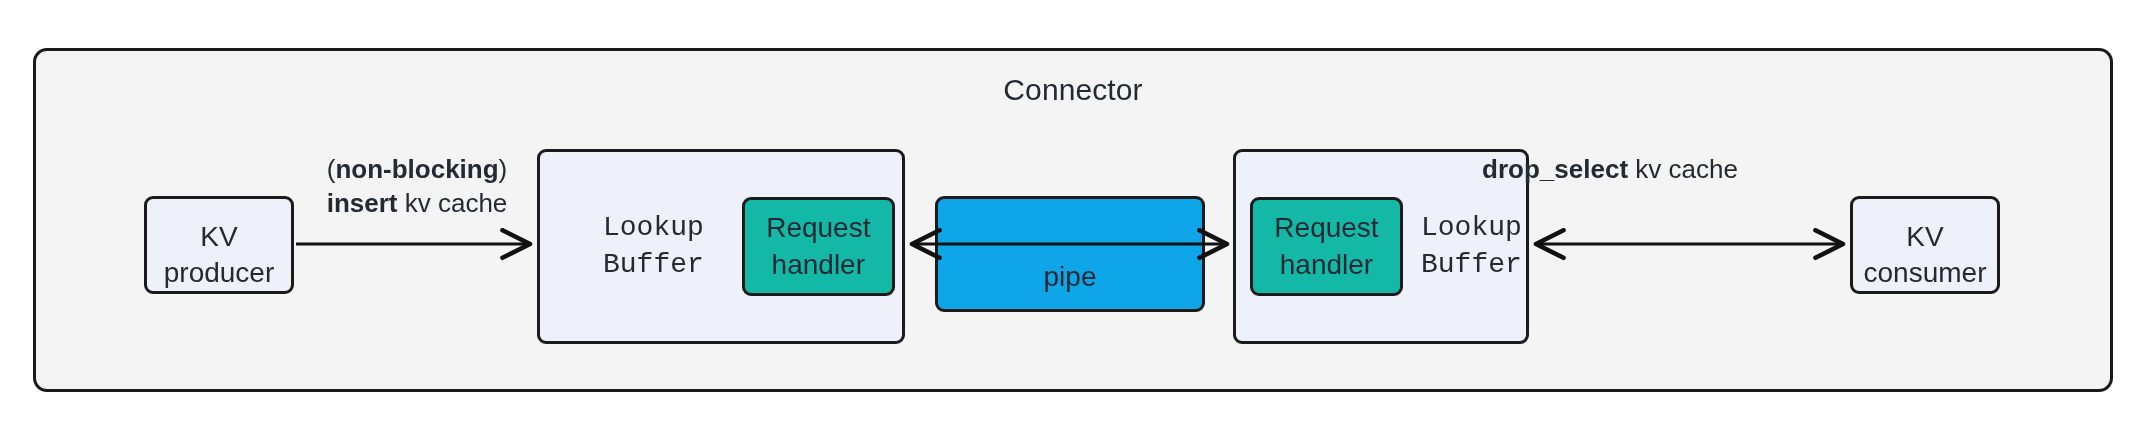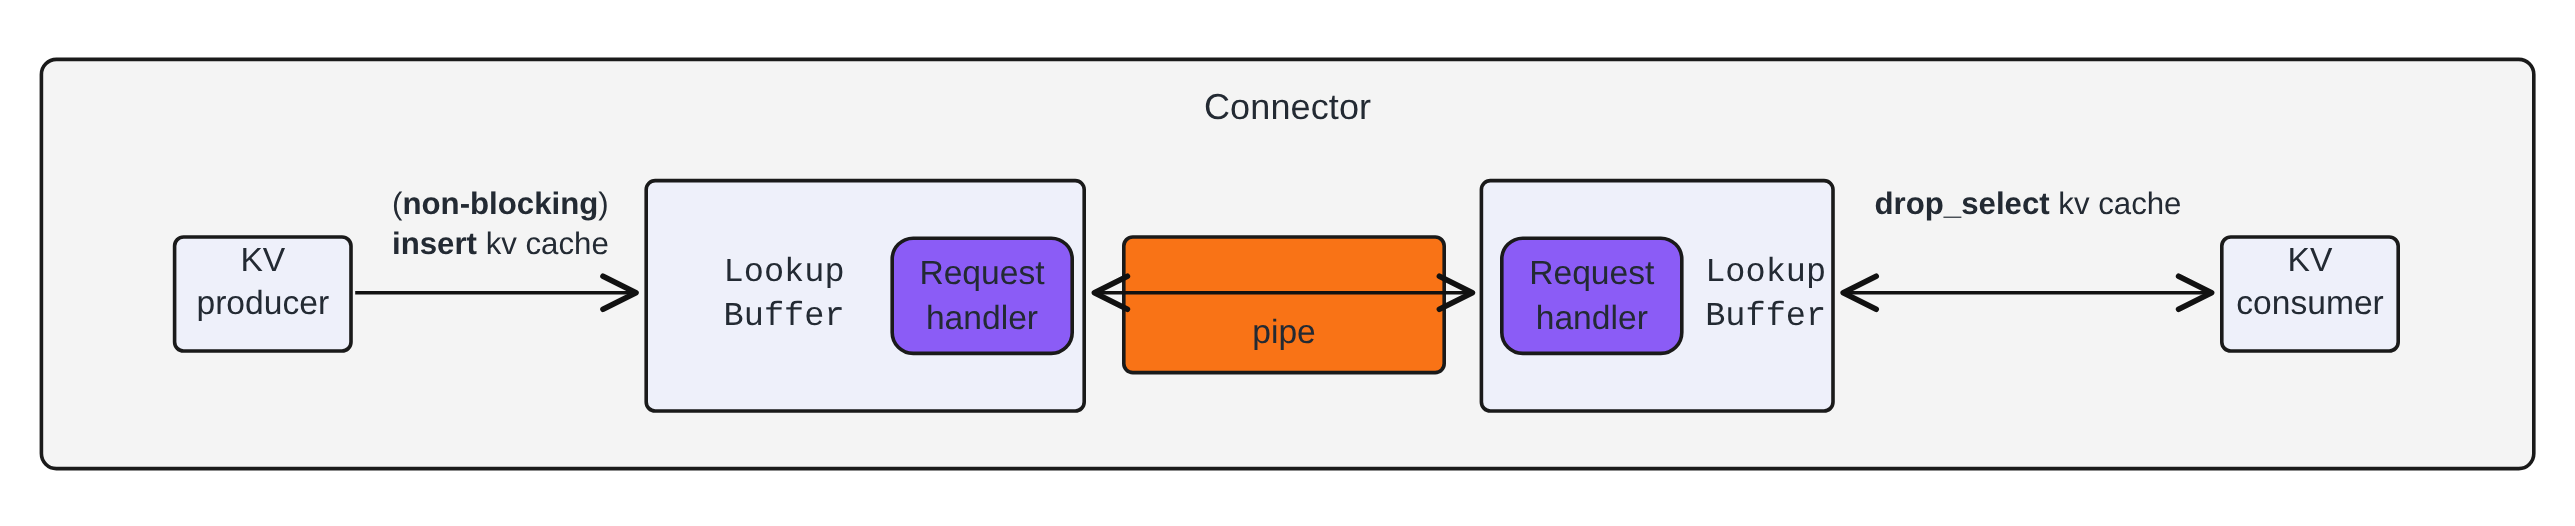--- a/index.html
+++ b/index.html
@@ -41,29 +41,29 @@
   }
   
   .node {
     position: absolute;
     box-sizing: border-box;
     border: 3px solid #1a1a1a;
     border-radius: 9px;
     display: flex;
     flex-direction: column;
     align-items: center;
-    justify-content: flex-start;
+    justify-content: flex-end;
     font-size: 28px;
     line-height: 1.28;
     color: #232a33;
     text-align: center;
     white-space: pre-line;
   }
   .node.lav { background: #eef0fa; }
-  .node.grn { background: #f97316; text-align: center; }
+  .node.grn { background: #0ea5e9; text-align: center; }
 
   .kv-producer {
     left: 144px; top: 196px;
     width: 150px; height: 98px;
   }
   .kv-consumer {
     left: 1850px; top: 196px;
     width: 150px; height: 98px;
   }
   .buffer-left {
@@ -88,22 +88,22 @@
     white-space: pre-line;
     pointer-events: none;
     font-family: Liberation Mono, monospace;
   }
   .buffer-left .buffer-label { margin-left: 63px; }
   .buffer-right .buffer-label { margin-left: 18px; order: 2; }
 
   .req-handler {
     box-sizing: border-box;
     border: 3px solid #1a1a1a;
-    border-radius: 19px;
-    background: #8b5cf6;
+    border-radius: 9px;
+    background: #14b8a6;
     width: 153px; height: 99px;
     display: flex; align-items: center; justify-content: center;
     font-size: 28px; line-height: 1.3; color: #232a33;
     text-align: center; white-space: pre-line;
   }
   .buffer-left .req-handler { margin-left: 38px; }
   .buffer-right .req-handler { margin-left: 14px; order: 1; }
 
   .pipe-box {
     left: 935px; top: 196px;
@@ -125,21 +125,21 @@
     font-size: 26px;
     line-height: 1.32;
     color: #232a33;
     text-align: center;
   }
   .edge-label b { font-weight: 700; }
   .label-insert {
     left: 294px; top: 152px; width: 246px;
   }
   .label-drop {
-    left: 1528px; top: 152px; width: 324px;
+    left: 1448px; top: 152px; width: 324px;
   }
 </style>
 </head>
 <body>
 
 <div id="canvas">
 
   <div class="connector-box">
     <div class="connector-title">Connector</div>
   </div>

